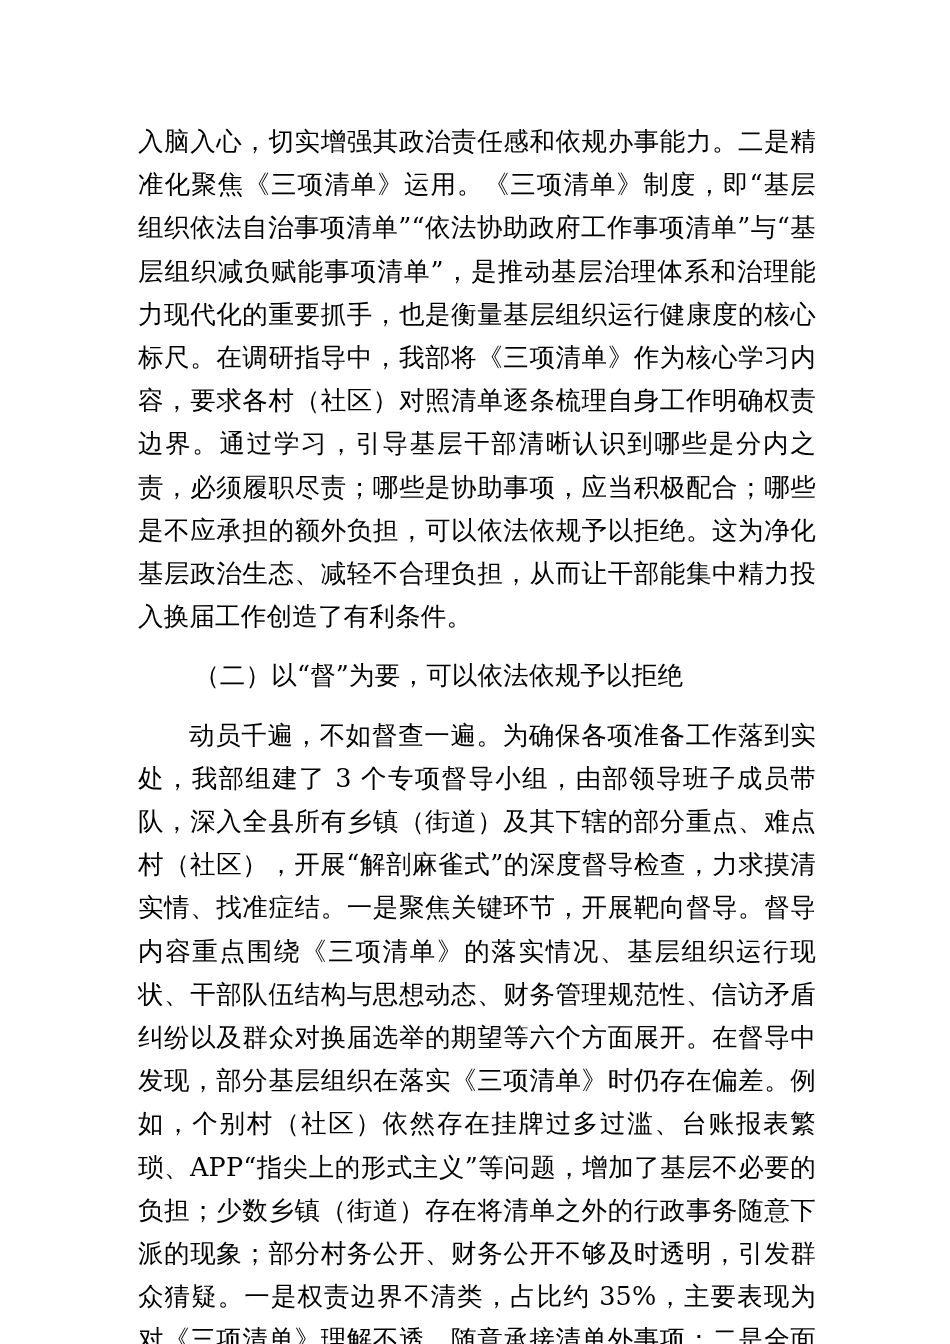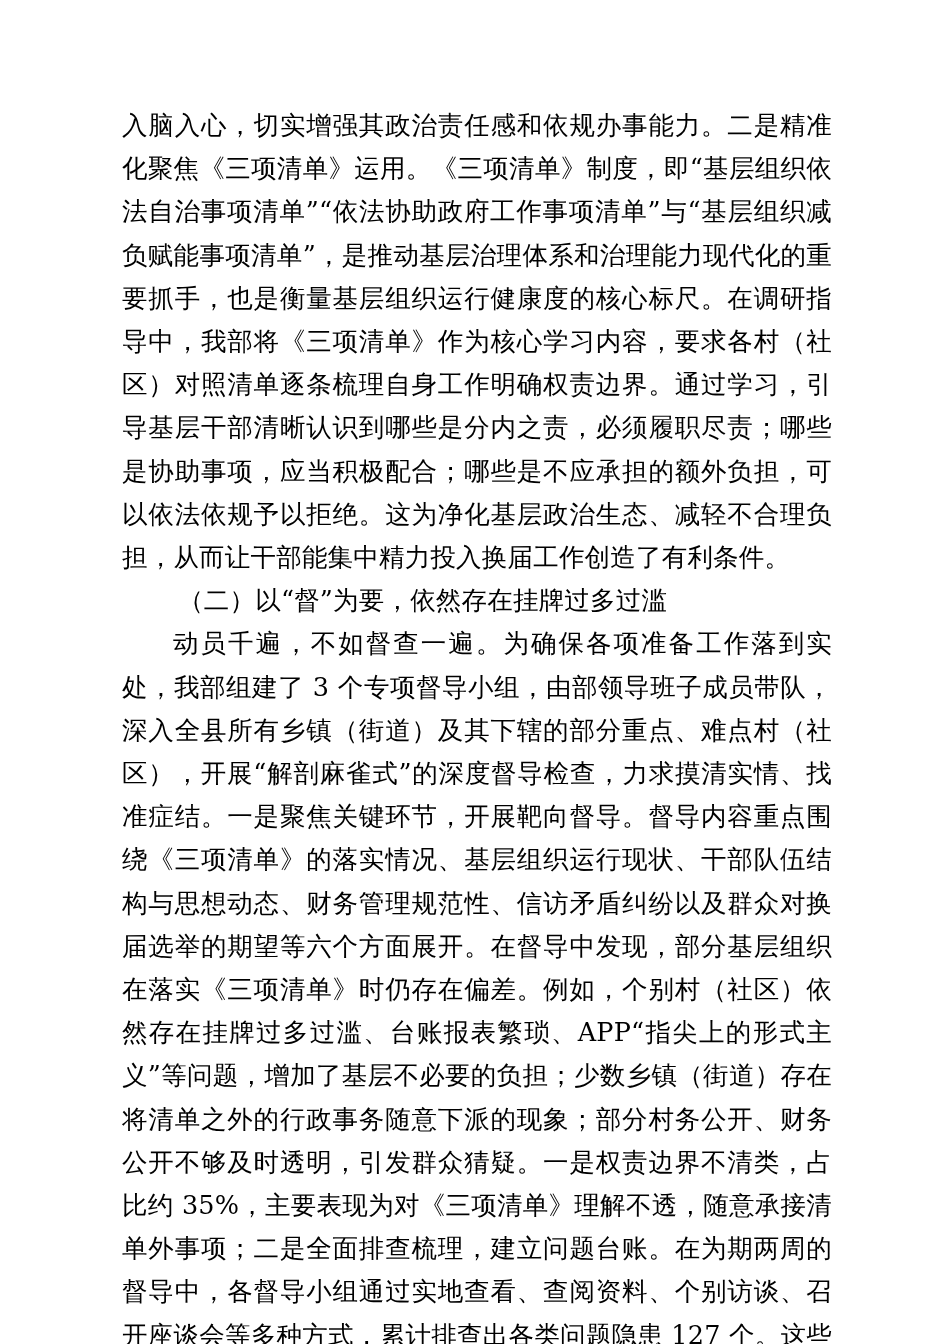--- a/index.html
+++ b/index.html
@@ -23,33 +23,33 @@
     padding: 104px 118px 60px 122px;
   }
   .doc-body {
     font-size: 25.5px;
     line-height: 43.2px;
     text-align: justify;
     text-justify: inter-ideograph;
     letter-spacing: 0.2px;
   }
   .para {
-    margin: 0;
+    margin: 16px;
     text-indent: 0;
     white-space: normal;
   }
   .para.indent {
     text-indent: 2em;
   }
   .para.heading-sub {
     text-indent: 2.2em;
   }
 </style>
 </head>
 <body>
 
 <div class="page">
   <div class="doc-body">
     <p class="para">入脑入心，切实增强其政治责任感和依规办事能力。二是精准化聚焦《三项清单》运用。《三项清单》制度，即“基层组织依法自治事项清单”“依法协助政府工作事项清单”与“基层组织减负赋能事项清单”，是推动基层治理体系和治理能力现代化的重要抓手，也是衡量基层组织运行健康度的核心标尺。在调研指导中，我部将《三项清单》作为核心学习内容，要求各村（社区）对照清单逐条梳理自身工作明确权责边界。通过学习，引导基层干部清晰认识到哪些是分内之责，必须履职尽责；哪些是协助事项，应当积极配合；哪些是不应承担的额外负担，可以依法依规予以拒绝。这为净化基层政治生态、减轻不合理负担，从而让干部能集中精力投入换届工作创造了有利条件。</p>
-    <p class="para heading-sub">（二）以“督”为要，依然存在挂牌过多过滥</p>
+    <p class="para heading-sub">（二）以“督”为要，可以依法依规予以拒绝</p>
     <p class="para indent">动员千遍，不如督查一遍。为确保各项准备工作落到实处，我部组建了 3 个专项督导小组，由部领导班子成员带队，深入全县所有乡镇（街道）及其下辖的部分重点、难点村（社区），开展“解剖麻雀式”的深度督导检查，力求摸清实情、找准症结。一是聚焦关键环节，开展靶向督导。督导内容重点围绕《三项清单》的落实情况、基层组织运行现状、干部队伍结构与思想动态、财务管理规范性、信访矛盾纠纷以及群众对换届选举的期望等六个方面展开。在督导中发现，部分基层组织在落实《三项清单》时仍存在偏差。例如，个别村（社区）依然存在挂牌过多过滥、台账报表繁琐、APP“指尖上的形式主义”等问题，增加了基层不必要的负担；少数乡镇（街道）存在将清单之外的行政事务随意下派的现象；部分村务公开、财务公开不够及时透明，引发群众猜疑。一是权责边界不清类，占比约 35%，主要表现为对《三项清单》理解不透，随意承接清单外事项；二是全面排查梳理，建立问题台账。在为期两周的督导中，各督导小组通过实地查看、查阅资料、个别访谈、召开座谈会等多种方式，累计排查出各类问题隐患 127 个。这些问题主要可归为三大类：二是基层负担过重类，</p>
   </div>
 </div>
 
 </body></html>

